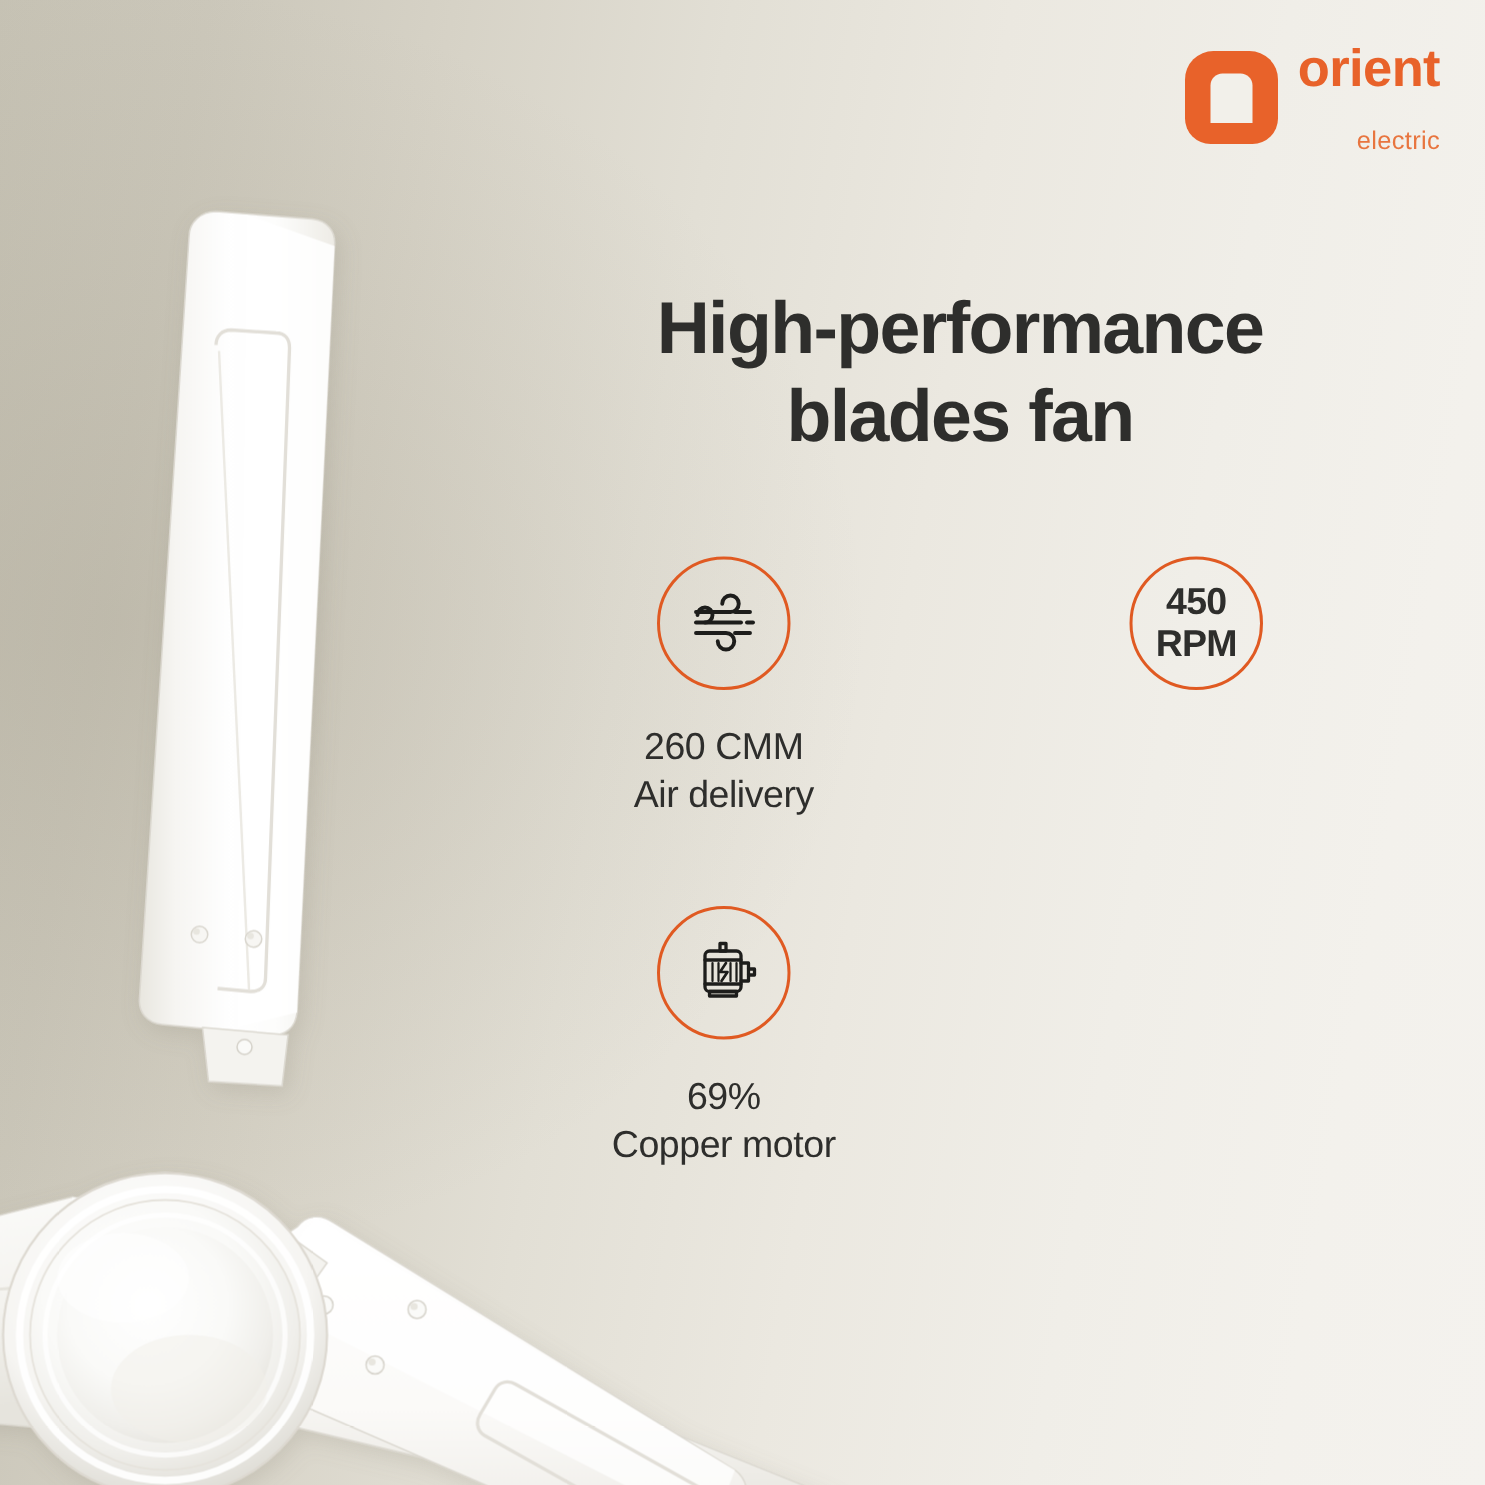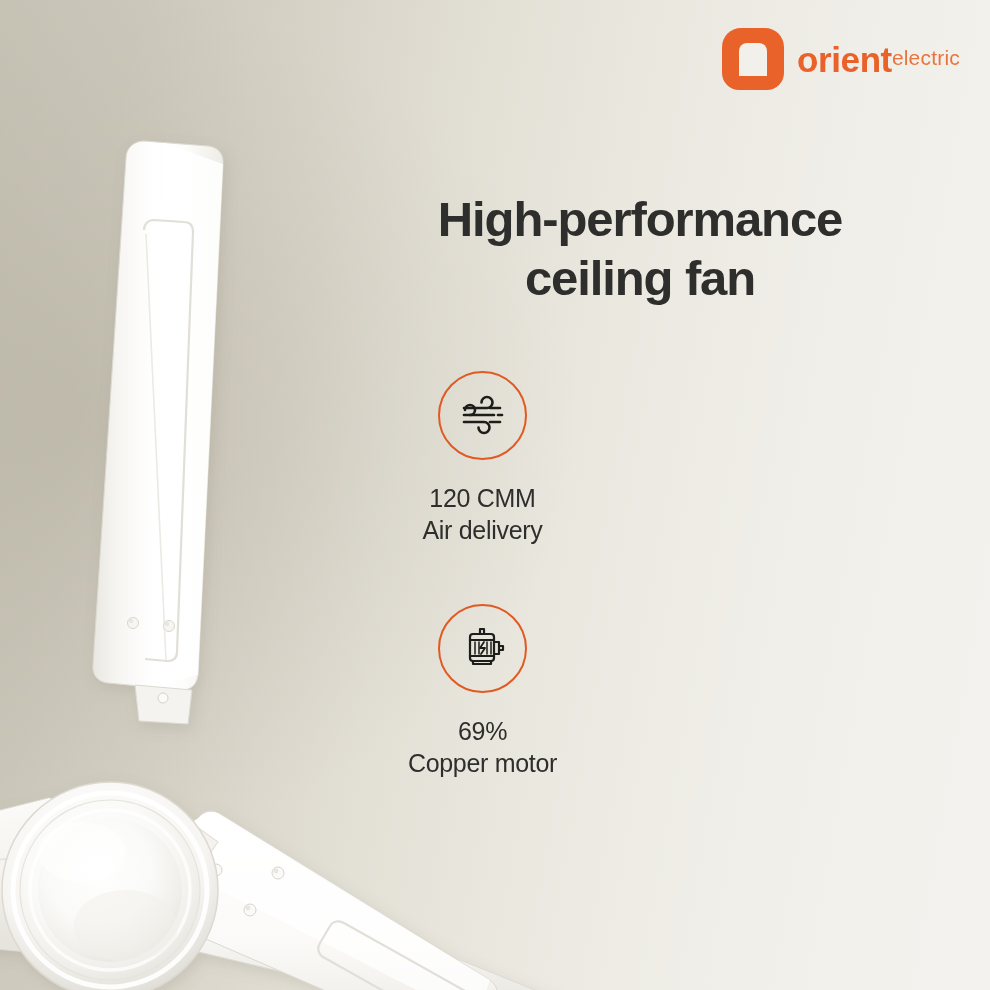--- a/index.html
+++ b/index.html
@@ -51,28 +51,28 @@
   }
   
   .logo-mark::after {
     content:"";
     position:absolute;
     left:17px; top:15px;
     width:28px; height:33px;
     background:#f2f0ea;
     border-radius:8px 8px 0 0;
   }
-  .logo-word { display:flex; line-height:1; }
+  .logo-word { display:flex; flex-direction:column; line-height:1;align-items:flex-end; }
   .logo-orient {
     font-size:35px; font-weight:700; color:#e8622a;
     letter-spacing:-0.4px;
   }
   .logo-electric {
-    font-size:21px; font-weight:400; color:#e8753f;
-    letter-spacing:0.2px; margin-top:5px;
+    font-size:17px; font-weight:400; color:#e8753f;
+    letter-spacing:0.2px; margin-top:22px;
   }
 
   
   .panel {
     position:absolute;
     left:330px; top:190px;
     width:620px;
   }
 
   .headline {
@@ -285,41 +285,47 @@
     <div class="logo-mark"></div>
     <div class="logo-word">
       <span class="logo-orient">orient</span>
       <span class="logo-electric">electric</span>
     </div>
   </div>
 
   <div class="panel">
 
     <h1 class="headline">High-performance
-ceiling fan</h1>
+blades fan</h1>
 
     <div class="features">
 
       <div class="feature">
         <div class="feature-badge">
           <svg width="46" height="40" viewBox="0 0 46 40" fill="none" stroke="#1d1d1b" stroke-width="2.6" stroke-linecap="round">
             <path d="M4 13 H27 a5.5 5.5 0 1 0 -5.5 -5.5"></path>
             <path d="M4 20 H34"></path>
             <path d="M4 27 H24 a5.5 5.5 0 1 1 -5.5 5.5"></path>
             <path d="M10 20 a5 5 0 1 0 -5 -5"></path>
             <path d="M38 20 H42"></path>
             <path d="M30 13 H40"></path>
             <path d="M30 27 H40"></path>
           </svg>
         </div>
-        <div class="feature-caption">120 CMM
+        <div class="feature-caption">260 CMM
 Air delivery</div>
       </div>
 
       <div class="feature">
+        <div class="feature-badge">
+          <div class="badge-text">
+            <span class="bt-1">450</span>
+            <span class="bt-2">RPM</span>
+          </div>
+        </div>
       </div>
 
 
       <div class="feature">
         <div class="feature-badge">
           <svg width="46" height="46" viewBox="0 0 46 46" fill="none" stroke="#1d1d1b" stroke-width="2.2" stroke-linejoin="round" stroke-linecap="round">
             <path d="M20 4 H24 V9 H20 Z"></path>
             <path d="M13 9 H31 a3 3 0 0 1 3 3 V33 a3 3 0 0 1 -3 3 H13 a3 3 0 0 1 -3 -3 V12 a3 3 0 0 1 3 -3 Z"></path>
             <path d="M10 15 H34"></path>
             <path d="M10 31 H34"></path>

